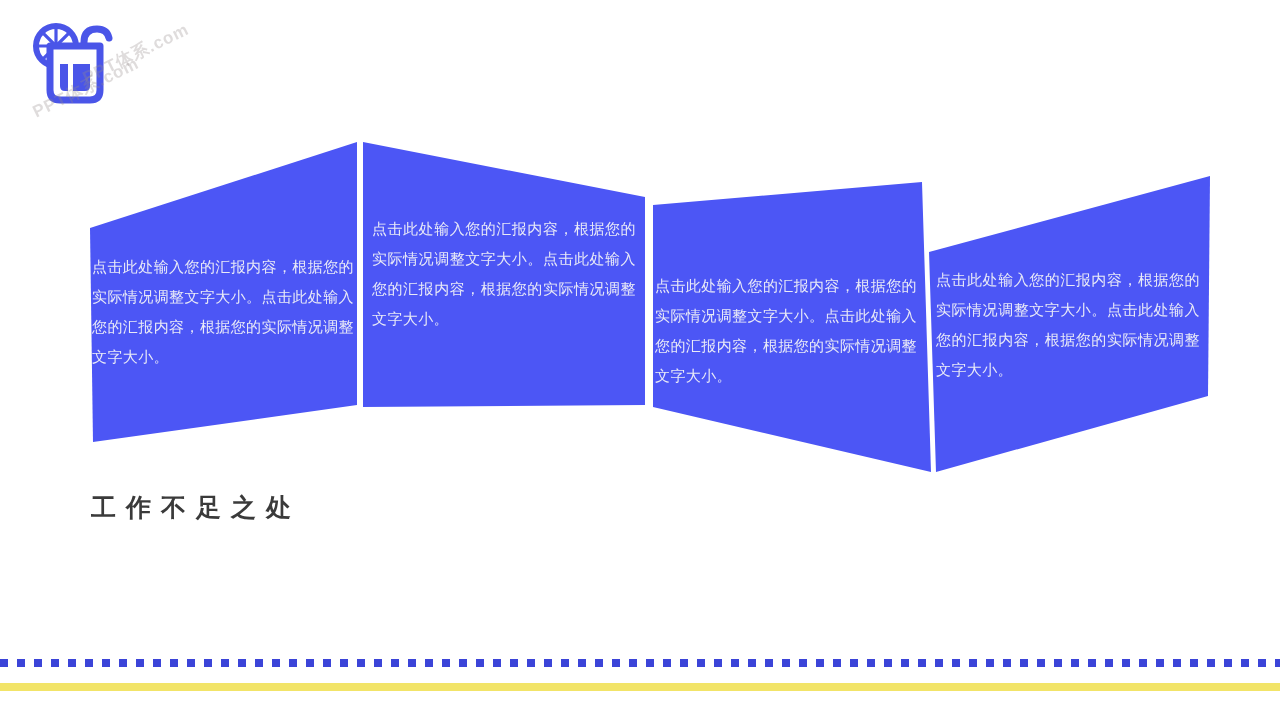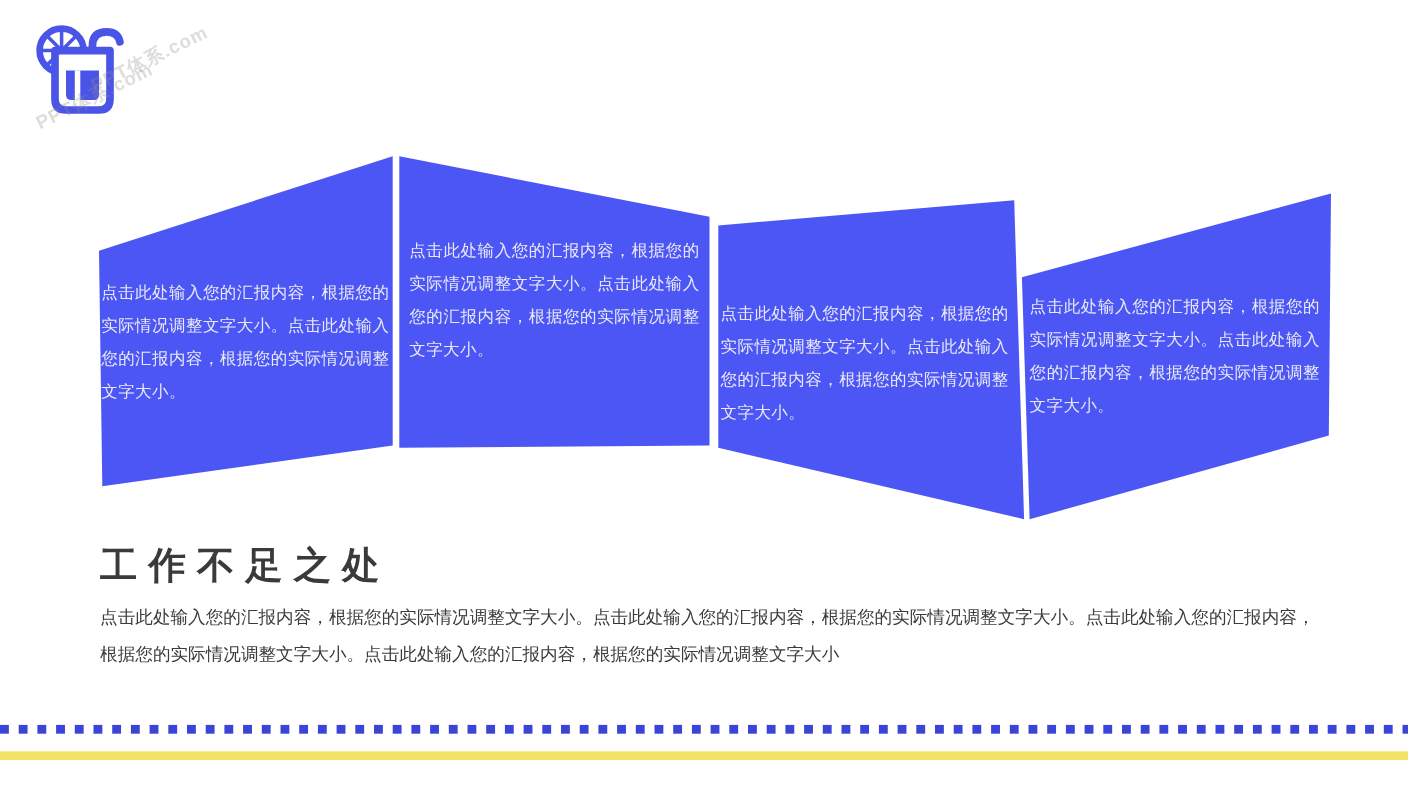--- a/index.html
+++ b/index.html
@@ -95,21 +95,21 @@
   #panel-text-2 { left: 372px; top: 194px; width: 264px; }
   #panel-text-3 { left: 655px; top: 251px; width: 262px; }
   #panel-text-4 { left: 936px; top: 245px; width: 264px; }
 
   
   #section-heading {
     position: absolute;
     left: 91px;
     top: 491px;
     font-family: "Liberation Sans", "DejaVu Sans", sans-serif;
-    font-size: 34px;
+    font-size: 25px;
     font-weight: bold;
     letter-spacing: 10px;
     color: #3a3a3a;
     white-space: nowrap;
   }
   #section-body {
     position: absolute;
     left: 91px;
     top: 545px;
     width: 1104px;
@@ -192,18 +192,17 @@
     </svg>
 
     <div id="panel-text-1" class="panel-text">点击此处输入您的汇报内容，根据您的实际情况调整文字大小。点击此处输入您的汇报内容，根据您的实际情况调整文字大小。</div>
     <div id="panel-text-2" class="panel-text">点击此处输入您的汇报内容，根据您的实际情况调整文字大小。点击此处输入您的汇报内容，根据您的实际情况调整文字大小。</div>
     <div id="panel-text-3" class="panel-text">点击此处输入您的汇报内容，根据您的实际情况调整文字大小。点击此处输入您的汇报内容，根据您的实际情况调整文字大小。</div>
     <div id="panel-text-4" class="panel-text">点击此处输入您的汇报内容，根据您的实际情况调整文字大小。点击此处输入您的汇报内容，根据您的实际情况调整文字大小。</div>
   </div>
 
   <div id="section-heading">工作不足之处</div>
 
-  <div id="section-body">点击此处输入您的汇报内容，根据您的实际情况调整文字大小。点击此处输入您的汇报内容，根据您的实际情况调整文字大小。点击此处输入您的汇报内容，根据您的实际情况调整文字大小。点击此处输入您的汇报内容，根据您的实际情况调整文字大小</div>
 
   <div id="footer-dots"></div>
   <div id="footer-bar"></div>
 
 </div>
 
 </body></html>

